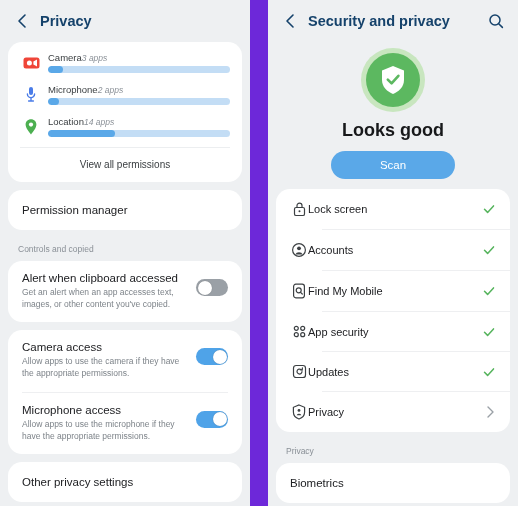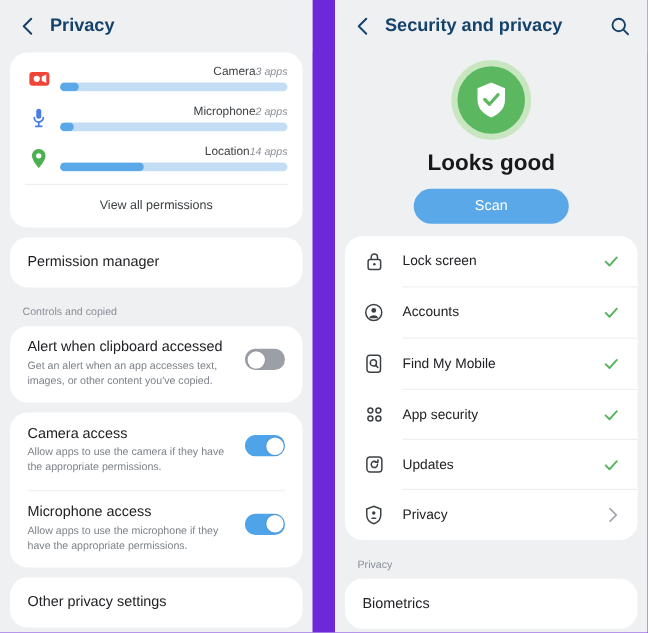--- a/index.html
+++ b/index.html
@@ -54,21 +54,21 @@
   
   .perm-wrap { padding: 10px 12px 4px 12px; }
   .perm {
     display: flex; align-items: center;
     margin-bottom: 11px;
   }
   .perm:last-child { margin-bottom: 6px; }
   .perm .pic { width: 22px; flex: 0 0 22px; display:flex; align-items:center; justify-content:center; }
   .perm .body { flex: 1 1 auto; margin-left: 6px; }
   .perm .line1 {
-    display: flex; justify-content: flex-end; align-items: baseline;
+    display: flex; justify-content: flex-start; align-items: baseline;
     margin-bottom: 3px;
   }
   .perm .nm { font-size: 9.5px; color: #3c4043; }
   .perm .ct { font-size: 8.5px; color: #8a9097; font-style: italic; }
   .bar {
     height: 7px; border-radius: 4px;
     background: #c3ddf5;
     overflow: hidden;
   }
   .bar > i { display: block; height: 100%; border-radius: 4px; background: #5aa8e8; }
@@ -150,21 +150,21 @@
     cursor: pointer;
   }
 
   
   .lrow {
     display: flex; align-items: center;
     padding: 12px 14px;
     cursor: pointer;
   }
   .lrow .ic { width: 18px; flex: 0 0 18px; display:flex; align-items:center; justify-content:center; }
-  .lrow .lb { flex: 1 1 auto; margin-left: 14px; font-size: 11px; color: #202124; }
+  .lrow .lb { flex: 1 1 auto; font-size: 11px; color: #202124; }
   .lrow .tr { flex: 0 0 auto; display:flex; align-items:center; }
   .sep { height: 1px; background: #eeeff1; margin-left: 46px; }
 </style>
 </head>
 <body>
 
 <div class="screens">
 
   <div class="phone left">
 

